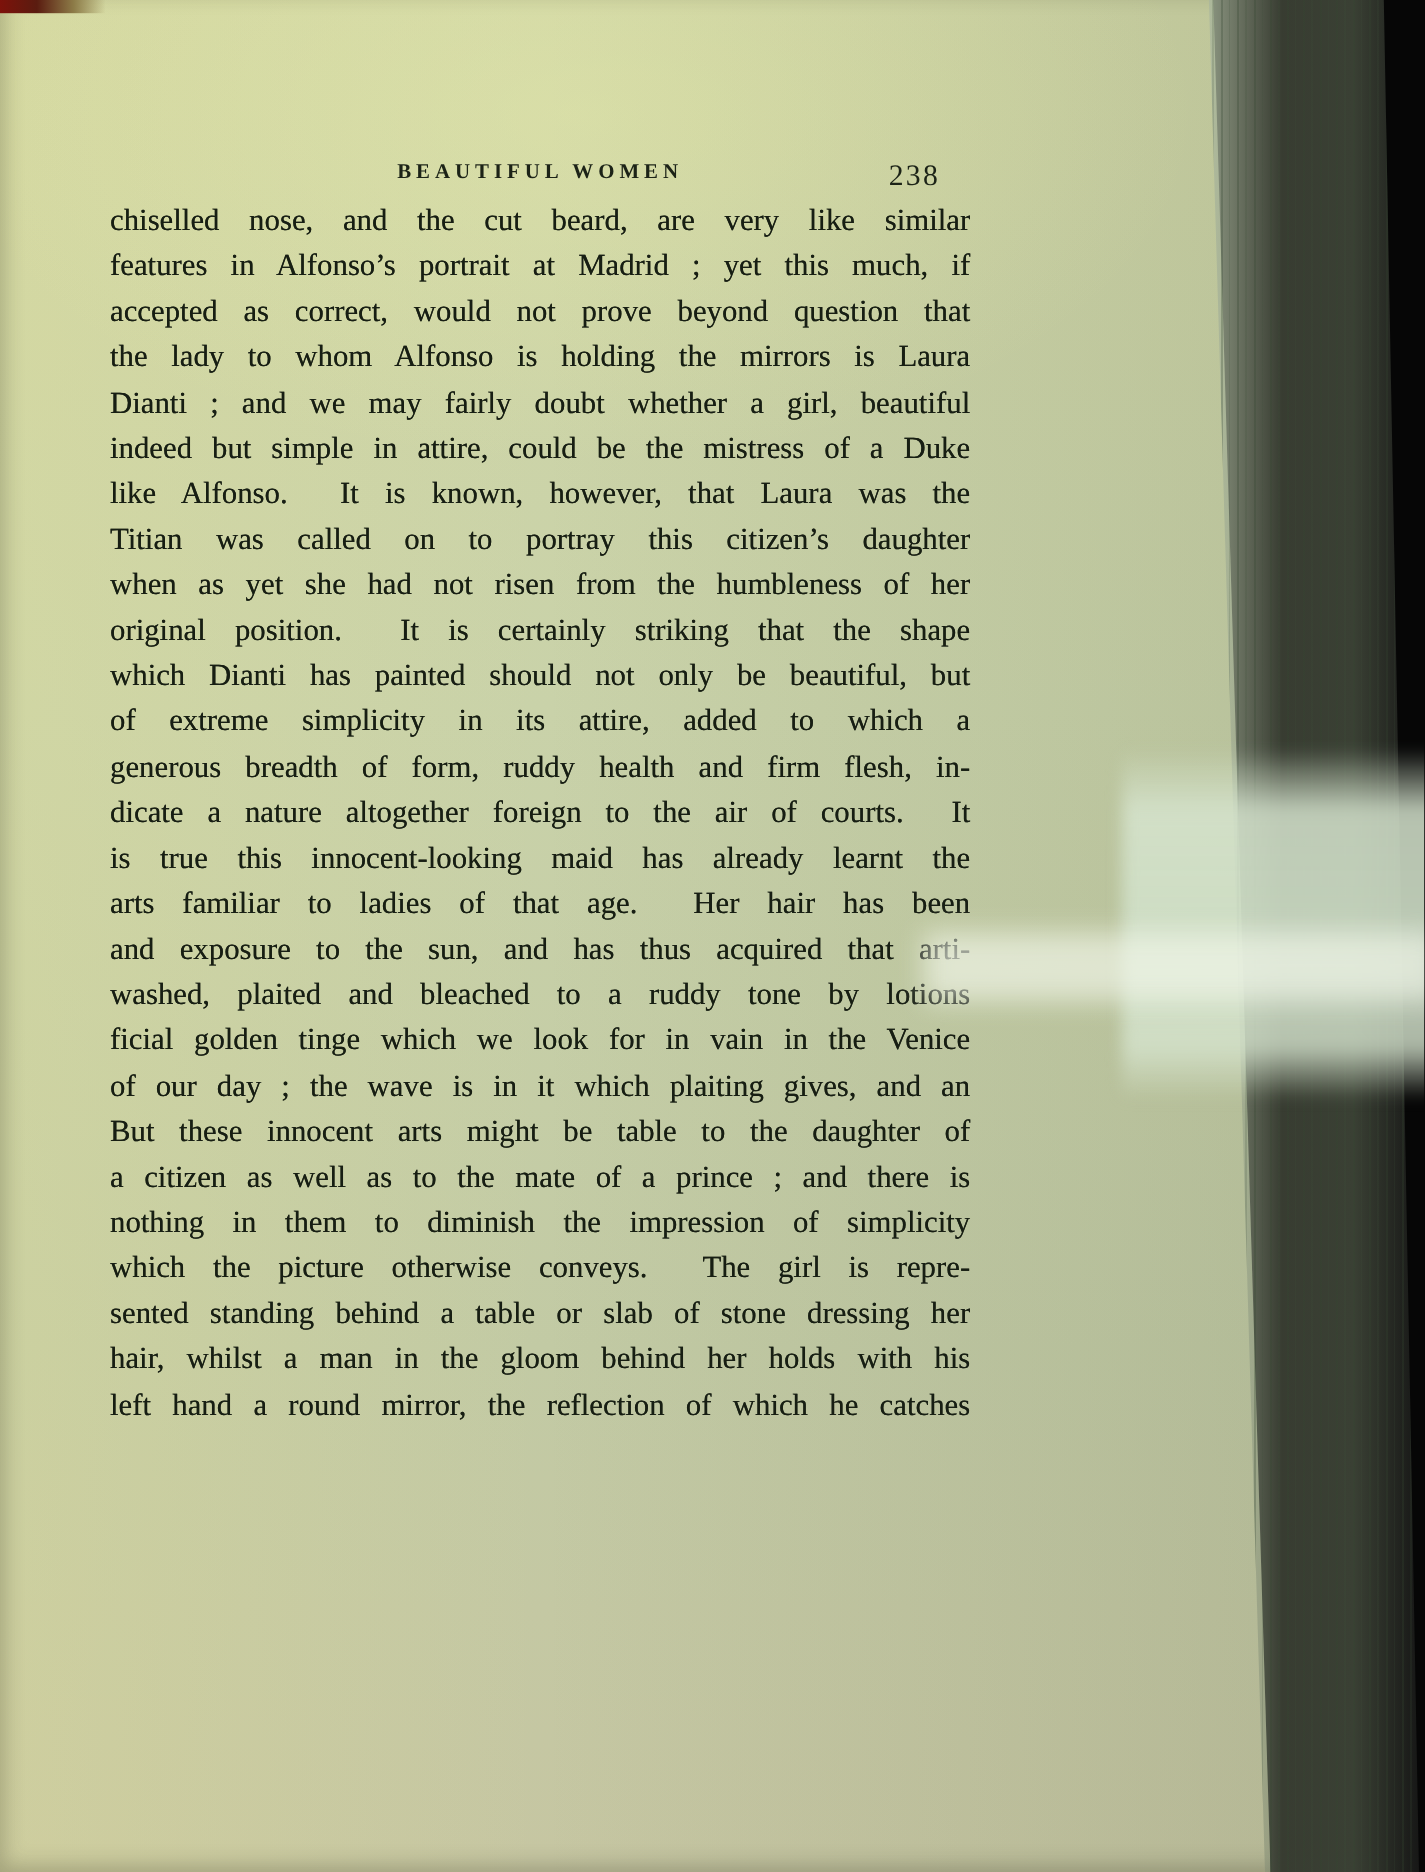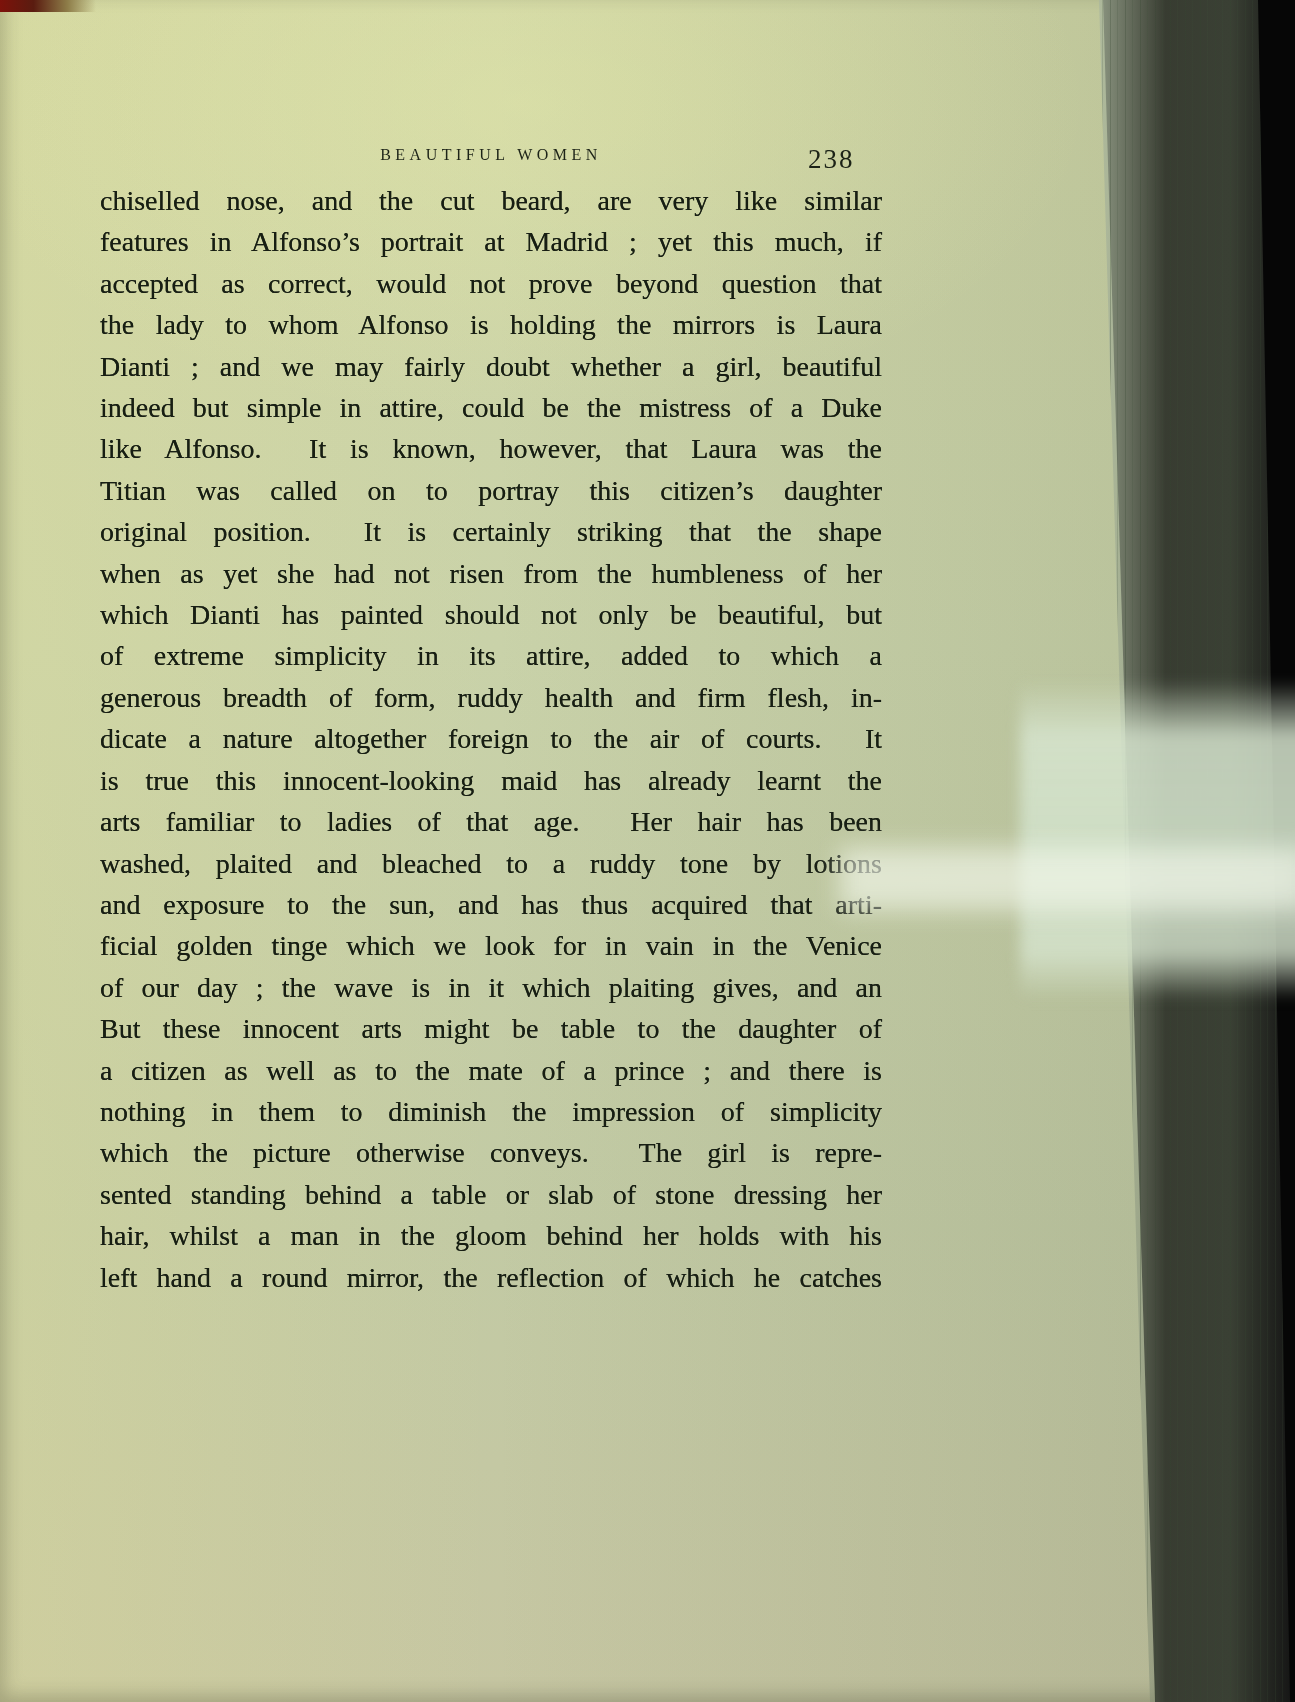--- a/index.html
+++ b/index.html
@@ -27,21 +27,21 @@
   
   .blur-smear{position:absolute;left:1020px;top:680px;width:300px;height:320px;
         background:linear-gradient(to bottom, transparent 0%, rgba(214,228,206,.85) 18%,
                    rgba(208,224,200,.9) 55%, rgba(214,228,206,.8) 85%, transparent 100%);
         filter:blur(7px);}
   .blur-band{position:absolute;left:840px;top:848px;width:470px;height:62px;
         background:rgba(242,247,235,.65);filter:blur(12px);}
   
   .header{position:absolute;left:100px;top:146px;width:782px;height:34px;color:#1c2317;}
   .running-title{position:absolute;left:0;right:0;text-align:center;
-        font-size:16px;font-weight:400;letter-spacing:4.5px;}
+        font-size:19px;font-weight:700;letter-spacing:4.5px;}
   .page-number{position:absolute;left:708px;top:-2px;font-size:27px;letter-spacing:2px;}
   
   .content{position:absolute;left:100px;top:180px;width:782px;color:#171e13;
         font-size:28px;line-height:41.4px;}
   .line{text-align:justify;text-align-last:justify;white-space:normal;
         text-shadow:0 0 .5px rgba(23,30,19,.85);}
 </style>
 </head>
 <body>
 
@@ -57,30 +57,30 @@
 
     <div class="content" id="content">
         <div class="line">chiselled nose, and the cut beard, are very like similar</div>
         <div class="line">features in Alfonso’s portrait at Madrid ; yet this much, if</div>
         <div class="line">accepted as correct, would not prove beyond question that</div>
         <div class="line">the lady to whom Alfonso is holding the mirrors is Laura</div>
         <div class="line">Dianti ; and we may fairly doubt whether a girl, beautiful</div>
         <div class="line">indeed but simple in attire, could be the mistress of a Duke</div>
         <div class="line">like Alfonso.&nbsp; It is known, however, that Laura was the</div>
         <div class="line">Titian was called on to portray this citizen’s daughter</div>
+        <div class="line">when as yet she had not risen from the humbleness of her</div>
         <div class="line">original position.&nbsp; It is certainly striking that the shape</div>
-        <div class="line">when as yet she had not risen from the humbleness of her</div>
         <div class="line">which Dianti has painted should not only be beautiful, but</div>
         <div class="line">of extreme simplicity in its attire, added to which a</div>
         <div class="line">generous breadth of form, ruddy health and firm flesh, in-</div>
         <div class="line">dicate a nature altogether foreign to the air of courts.&nbsp; It</div>
         <div class="line">is true this innocent-looking maid has already learnt the</div>
         <div class="line">arts familiar to ladies of that age.&nbsp; Her hair has been</div>
+        <div class="line">and exposure to the sun, and has thus acquired that arti-</div>
         <div class="line">washed, plaited and bleached to a ruddy tone by lotions</div>
-        <div class="line">and exposure to the sun, and has thus acquired that arti-</div>
         <div class="line">ficial golden tinge which we look for in vain in the Venice</div>
         <div class="line">of our day ; the wave is in it which plaiting gives, and an</div>
         <div class="line">But these innocent arts might be table to the daughter of</div>
         <div class="line">a citizen as well as to the mate of a prince ; and there is</div>
         <div class="line">nothing in them to diminish the impression of simplicity</div>
         <div class="line">which the picture otherwise conveys.&nbsp; The girl is repre-</div>
         <div class="line">sented standing behind a table or slab of stone dressing her</div>
         <div class="line">hair, whilst a man in the gloom behind her holds with his</div>
         <div class="line">left hand a round mirror, the reflection of which he catches</div>
       </div>

